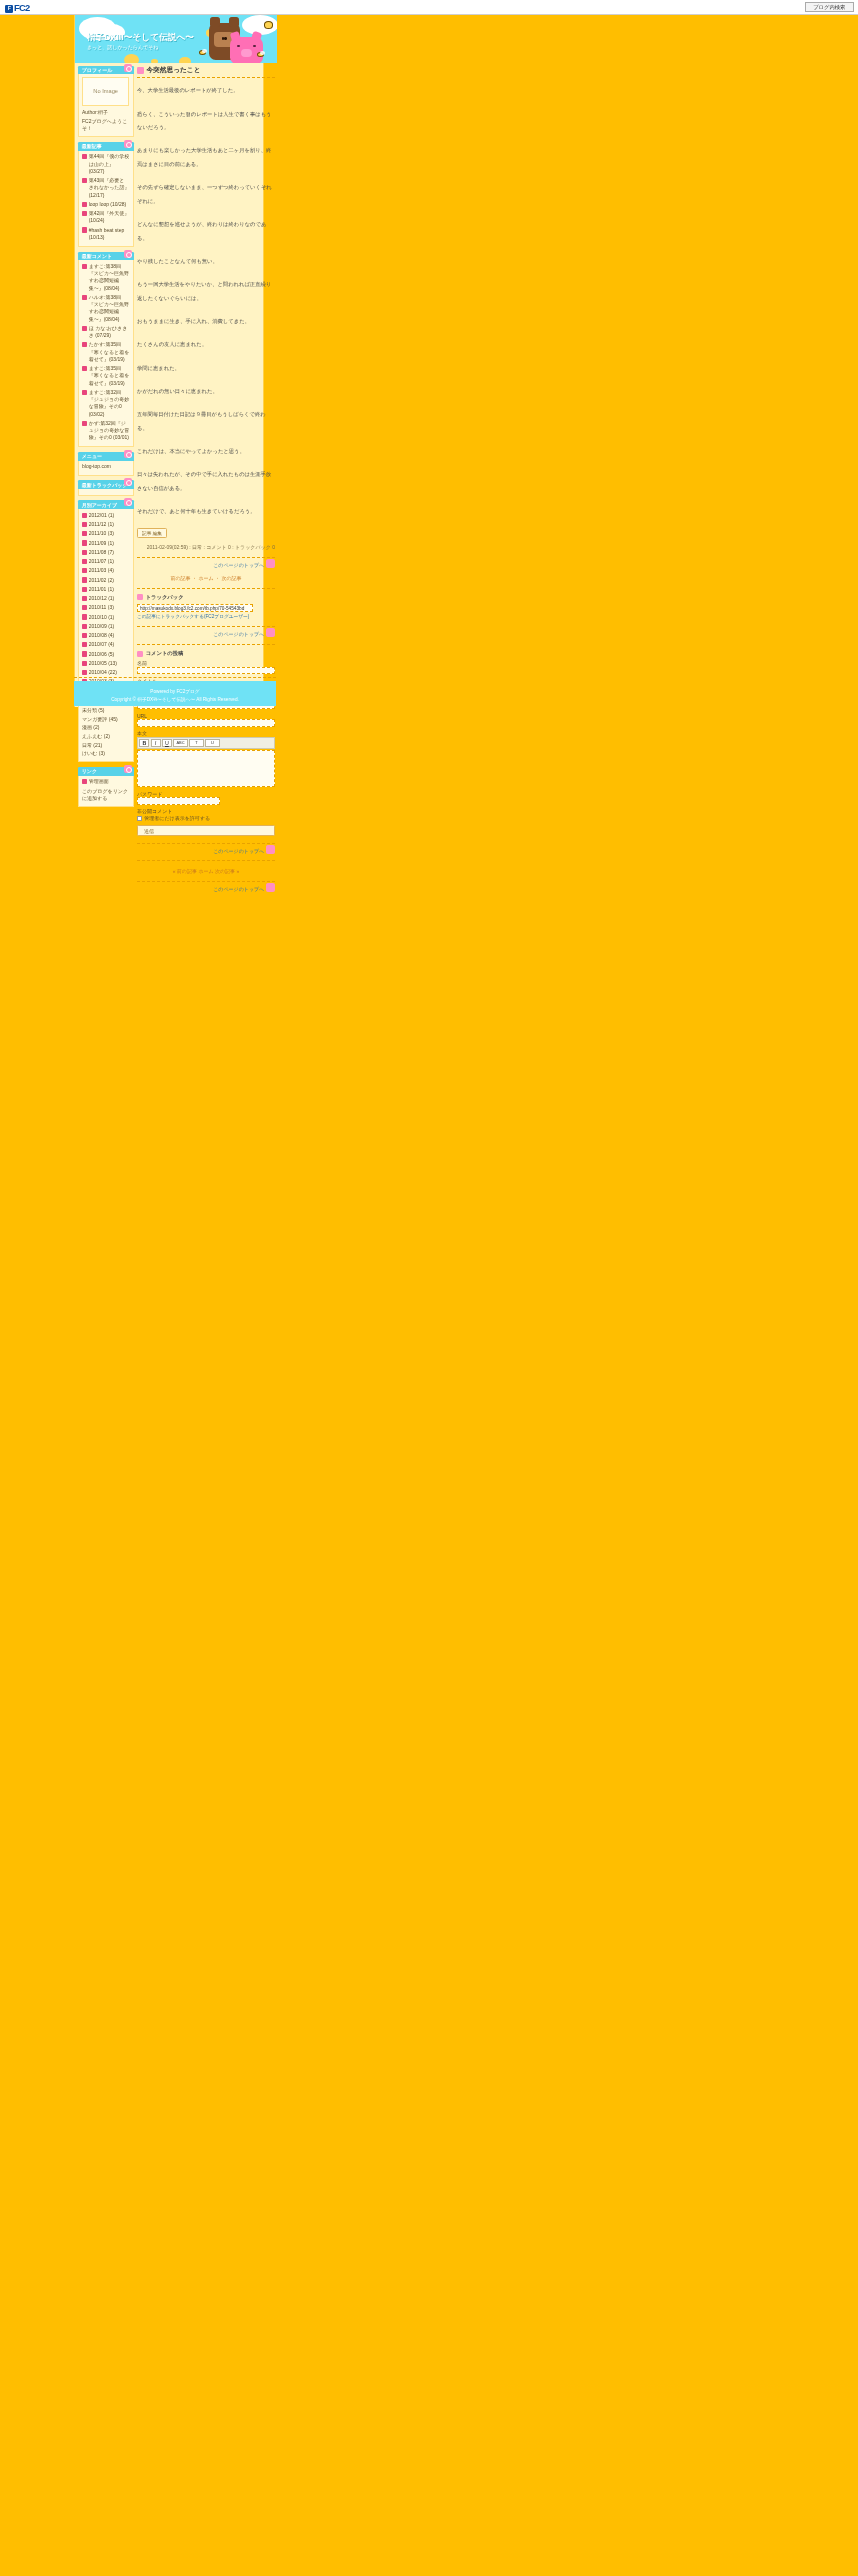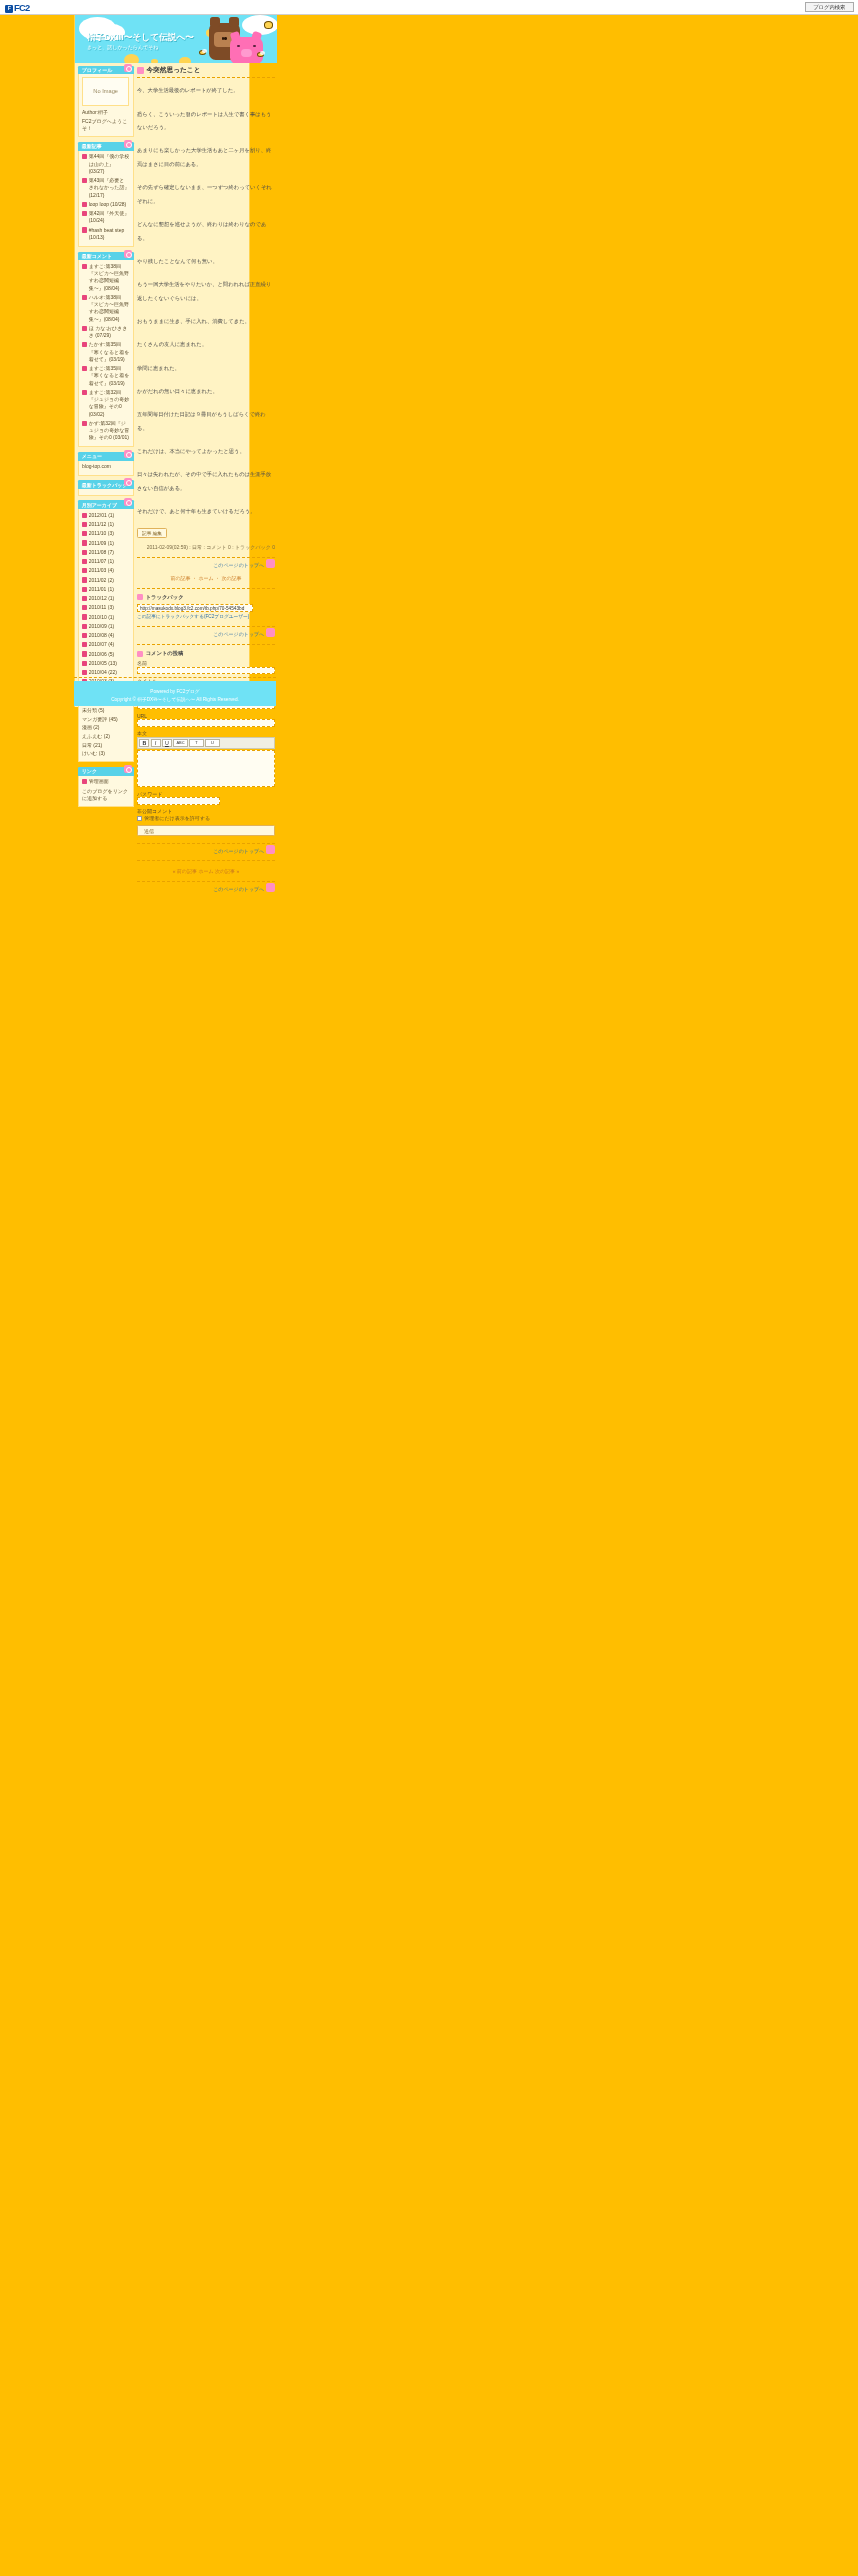--- a/index.html
+++ b/index.html
@@ -29,21 +29,21 @@
   }
   .fc2searchbox {
     position:absolute; right:5.3px; top:2px;
     width:49px; height:10px; border:0.7px solid #aaa; background:#f4f4f4;
     font-size:5.3px; line-height:8.7px; text-align:center; color:#333;
   }
 
   
   .page {
     position:absolute; left:74px; top:14.7px;
-    width:176px; height:692px;
+    width:190px; height:692px;
     background:#FFF3C4;
     border-left:0.7px solid #ffd24d; border-right:0.7px solid #ffd24d;padding-left:15px;
   }
 
   
   .banner {
     position:absolute; left:0; top:0; width:202px; height:48px;
     background:#6FE2F5; overflow:hidden;
   }
   .b-cloud { position:absolute; background:#fff; border-radius:50%; }

